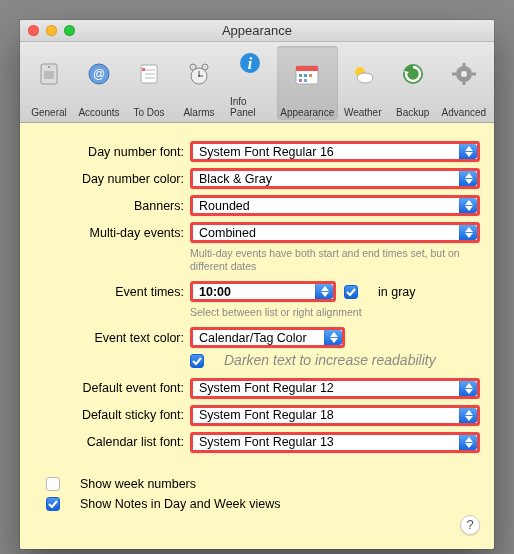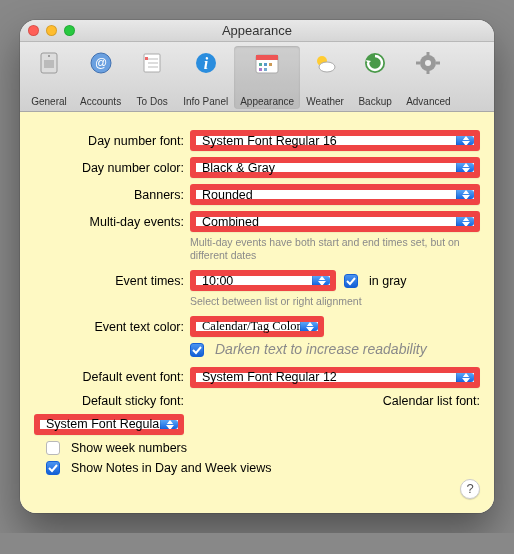--- a/index.html
+++ b/index.html
@@ -7,21 +7,21 @@
   background: #888;
   font-family: -apple-system, "Helvetica Neue", Arial, sans-serif;
   font-size: 13px;
   color: #000;
   padding: 20px;
 }
 .window {
   width: 474px;
   margin: 0 auto;
   background: #ececec;
-  border-radius: 16px;
+  border-radius: 2px;
   box-shadow: 0 20px 40px rgba(0,0,0,0.4), 0 0 0 1px rgba(0,0,0,0.1);
   overflow: hidden;
 }
 .titlebar {
   height: 22px;
   background: linear-gradient(#e8e8e8, #d6d6d6);
   border-bottom: 1px solid #b8b8b8;
   position: relative;
   display: flex;
   align-items: center;
@@ -74,21 +74,21 @@
 .content {
   background: #fef9c3;
   padding: 18px 14px 14px 14px;
 }
 .form { display: grid; grid-template-columns: 150px 1fr; column-gap: 6px; row-gap: 6px; align-items: center;}
 .label { text-align: right; font-size: 12.5px; color: #000; }
 .popup {
   position: relative;
   height: 21px;
   background: #fff;
-  border: 6px solid #ef4444;
+  border: 3px solid #ef4444;
   border-radius: 3px;
   display: flex;
   align-items: center;
   box-shadow: 0 1px 1px rgba(0,0,0,0.05);
 }
 .popup .pval {
   flex: 1;
   padding: 0 6px;
   font-size: 12.5px;
   color: #000;
@@ -111,40 +111,41 @@
   color: #8a8a8a;
   line-height: 1.25;
   margin-top: -2px;
   margin-bottom: 2px;
 }
 .inline-row {
   display: flex;
   align-items: center;
   gap: 8px;
 }
-.inline-row .popup { flex: 0 0 146px; }
+.inline-row .popup { flex: 0 0 146px; font-weight: bold; }
 .checkbox {
   display: inline-flex;
   align-items: center;
-  gap: 11px;
+  gap: 20px;
   font-size: 12.5px;
 }
 .cb-box {
   width: 14px; height: 14px;
   border-radius: 3px;
   border: 1px solid #b8b8b8;
   background: #fff;
   display: inline-flex; align-items:center; justify-content:center;
 }
 .cb-box.checked {
   background: linear-gradient(#4a94f0, #1460d6);
   border-color: #1460d6;
 }
 .cb-box.checked svg { display:block; }
 .bottom {
+  margin-top: 18px;
   padding-top: 6px;
   display: flex;
   flex-direction: column;
   gap: 6px;
   padding-left: 12px;
 }
 .help-corner {
   display: flex;
   justify-content: flex-end;
   padding-top: 4px;
@@ -152,21 +153,21 @@
 .help-btn {
   width: 20px; height: 20px;
   border-radius: 50%;
   background: #fff;
   border: 1px solid #ccc;
   box-shadow: 0 1px 1px rgba(0,0,0,0.15);
   font-size: 13px;
   color: #555;
   display:flex;align-items:center;justify-content:center;
 }
-.w146 { width: 134px; font-family: Liberation Serif, serif; }
+.w146 { width: 155px; }
 </style>
 </head>
 <body>
 
 <div class="window">
   <div class="titlebar">
     <div class="traffic-lights">
       <span class="tl-close"></span>
       <span class="tl-min"></span>
       <span class="tl-max"></span>
@@ -198,20 +199,33 @@
       <div class="ticon">
         <svg width="24" height="24">
             <rect x="4" y="3" width="16" height="18" rx="1" fill="#fff" stroke="#aaa"></rect>
             <line x1="8" y1="8" x2="18" y2="8" stroke="#bbb"></line>
             <line x1="8" y1="12" x2="18" y2="12" stroke="#bbb"></line>
             <line x1="8" y1="16" x2="18" y2="16" stroke="#bbb"></line>
             <rect x="5" y="6" width="3" height="3" fill="#e66"></rect>
           </svg>
       </div>
       <div class="tlabel">To Dos</div>
+    </div>
+    <div class="toolbar-item">
+      <div class="ticon">
+        <svg width="26" height="24">
+            <circle cx="13" cy="14" r="8" fill="#eee" stroke="#888"></circle>
+            <circle cx="13" cy="14" r="1" fill="#555"></circle>
+            <line x1="13" y1="14" x2="13" y2="9" stroke="#555"></line>
+            <line x1="13" y1="14" x2="17" y2="14" stroke="#555"></line>
+            <circle cx="7" cy="5" r="3" fill="#ddd" stroke="#888"></circle>
+            <circle cx="19" cy="5" r="3" fill="#ddd" stroke="#888"></circle>
+          </svg>
+      </div>
+      <div class="tlabel">Alarms</div>
     </div>
     <div class="toolbar-item">
       <div class="ticon">
         <svg width="26" height="24">
             <circle cx="13" cy="12" r="10" fill="#2a8dde"></circle>
             <text x="13" y="18" font-size="16" font-style="italic" font-weight="bold" text-anchor="middle" fill="#fff" font-family="Georgia">i</text>
           </svg>
       </div>
       <div class="tlabel">Info Panel</div>
     </div>
@@ -378,20 +392,31 @@
             <svg width="8" height="5">
               <path d="M0 5 L4 0 L8 5 Z" fill="#fff"></path>
             </svg>
             <svg width="8" height="5">
               <path d="M0 0 L4 5 L8 0 Z" fill="#fff"></path>
             </svg>
           </div>
       </div>
 
       <div class="label">Default sticky font:</div>
+      <div class="popup">
+        <div class="pval">System Font Regular 18</div>
+        <div class="pbtn">
+            <svg width="8" height="5">
+              <path d="M0 5 L4 0 L8 5 Z" fill="#fff"></path>
+            </svg>
+            <svg width="8" height="5">
+              <path d="M0 0 L4 5 L8 0 Z" fill="#fff"></path>
+            </svg>
+          </div>
+      </div>
 
       <div class="label">Calendar list font:</div>
       <div class="popup">
         <div class="pval">System Font Regular 13</div>
         <div class="pbtn">
             <svg width="8" height="5">
               <path d="M0 5 L4 0 L8 5 Z" fill="#fff"></path>
             </svg>
             <svg width="8" height="5">
               <path d="M0 0 L4 5 L8 0 Z" fill="#fff"></path>

